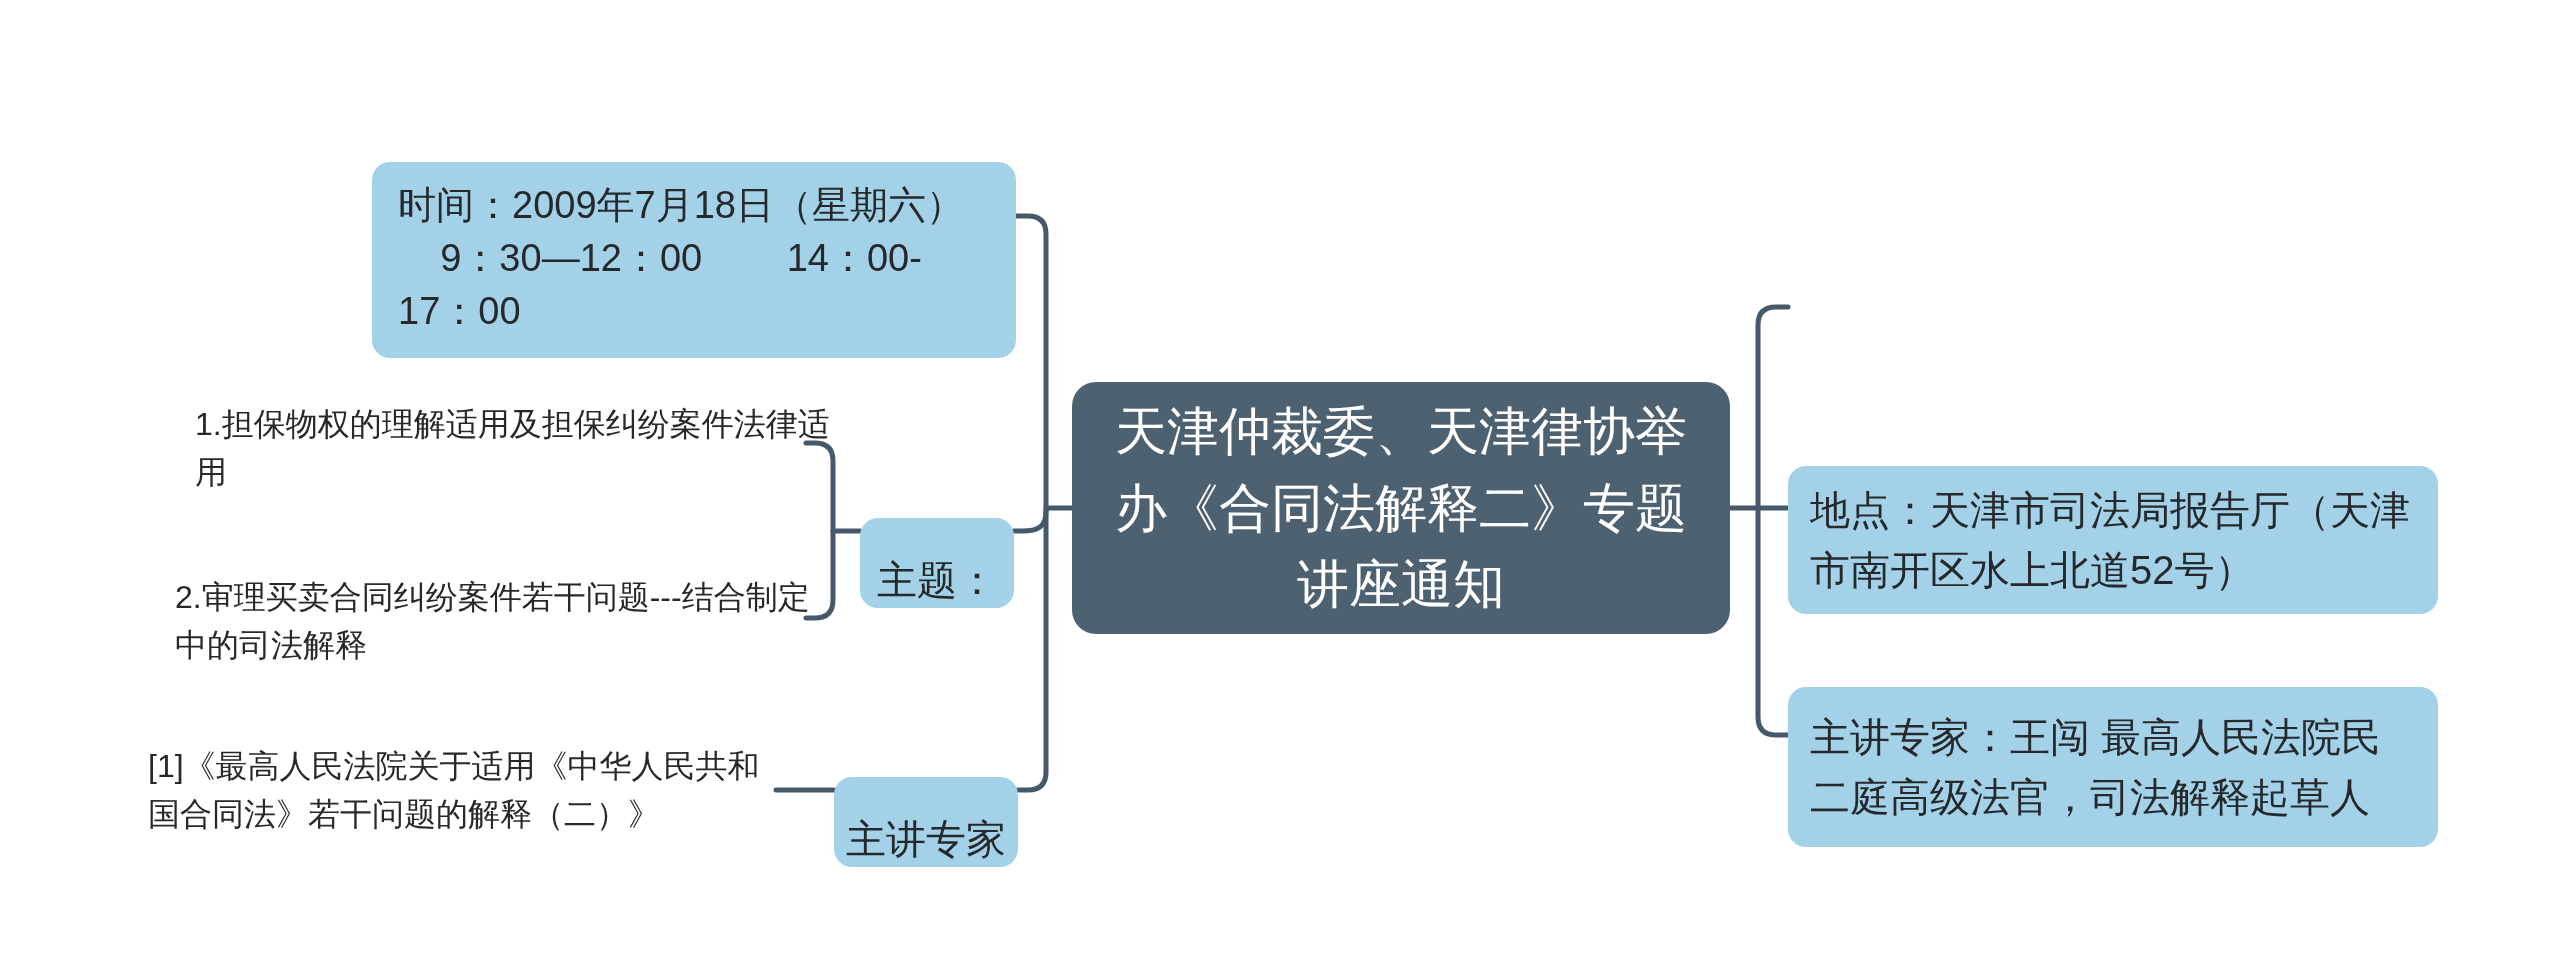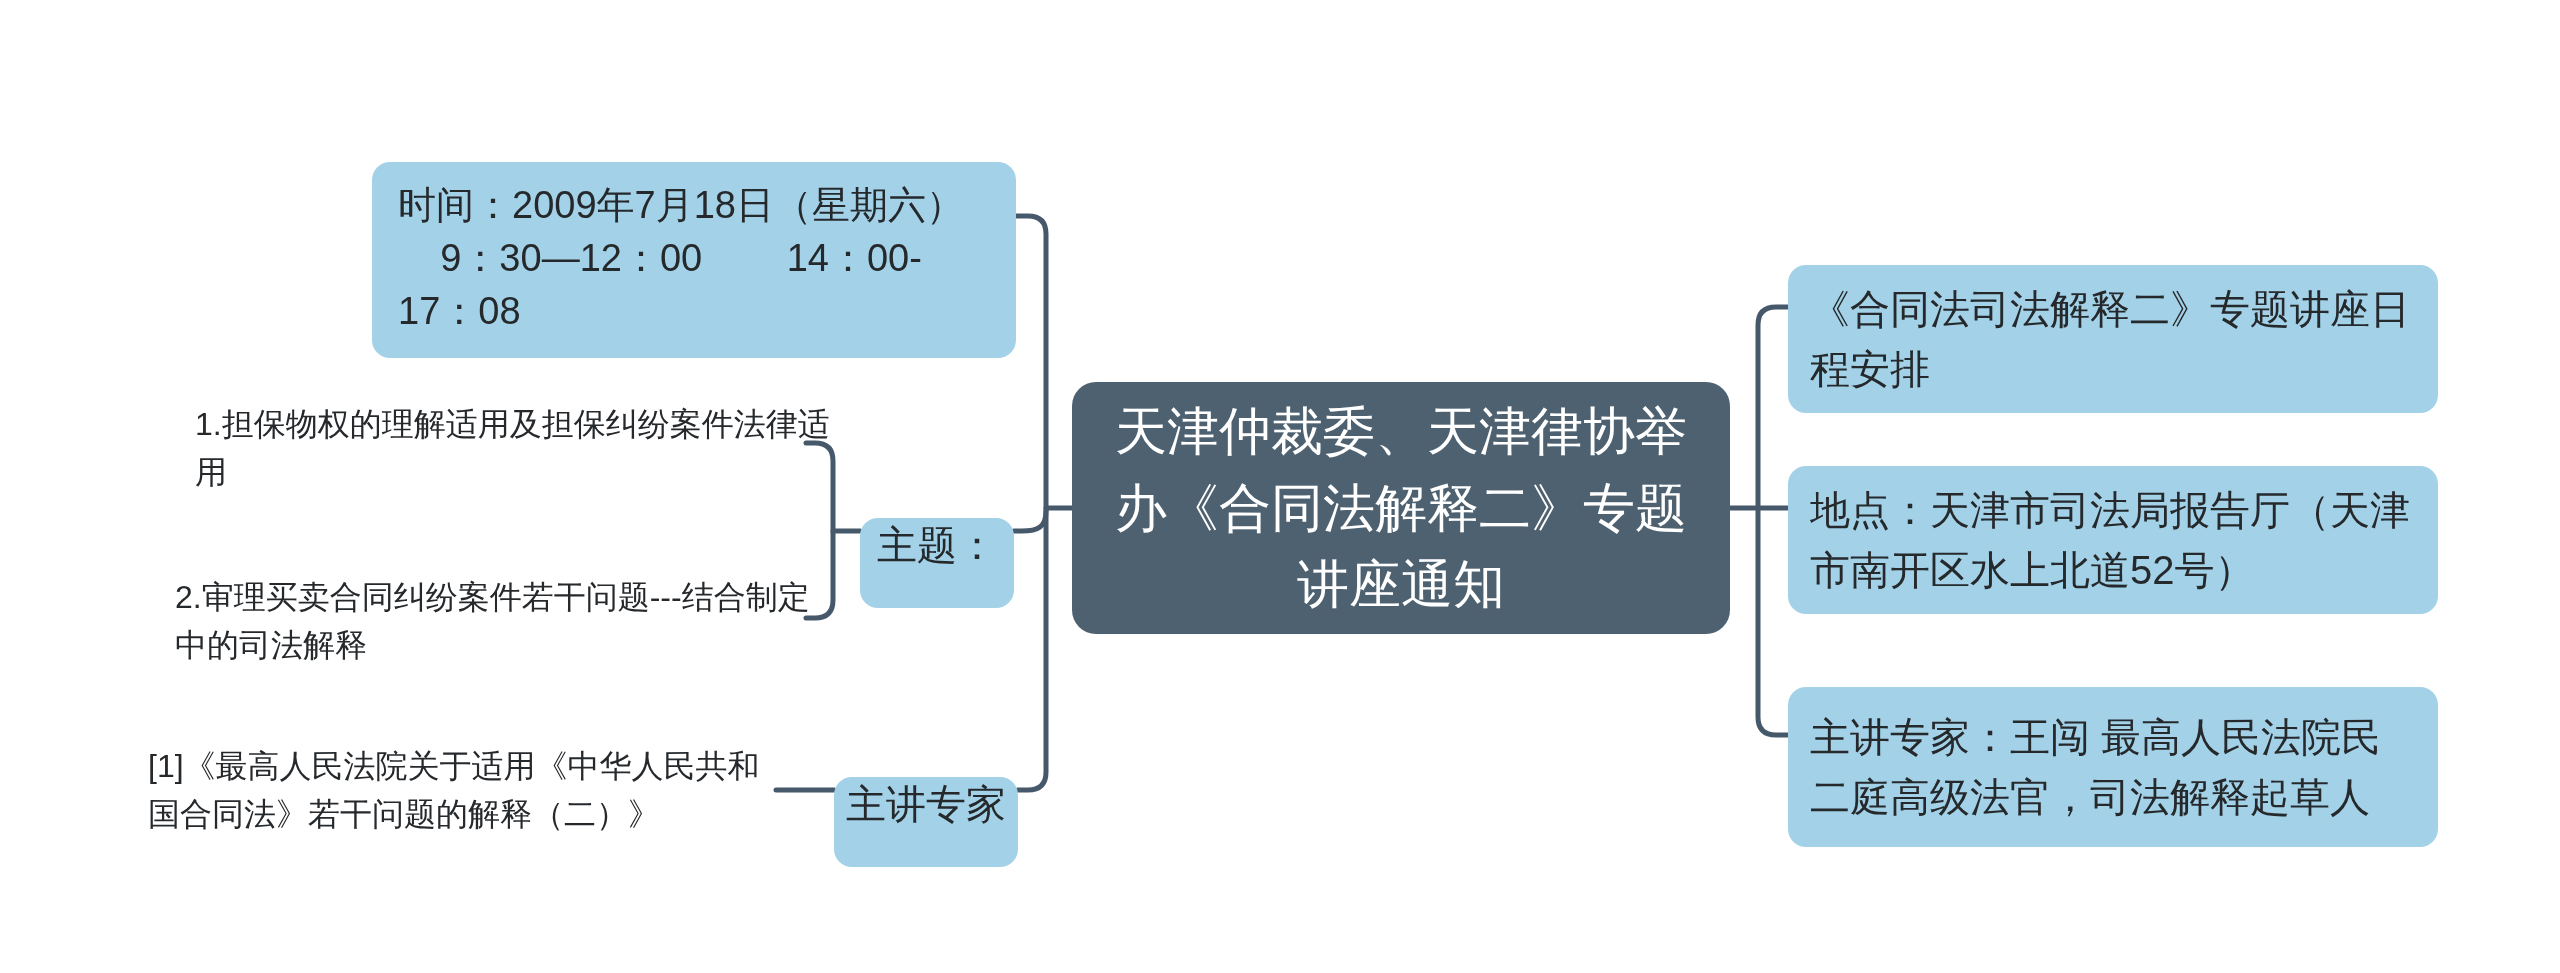--- a/index.html
+++ b/index.html
@@ -30,21 +30,21 @@
     font-size:52px;line-height:1.48;
     padding:0 20px;
   }
   .time-node{
     left:372px;top:130px;width:644px;height:196px;
     padding:17px 26px;
     font-size:38px;line-height:1.4;
   }
   .time-node .tline{white-space:pre;}
   .label-node{
-    display:flex;align-items:flex-start;justify-content:center;
+    display:flex;align-items:flex-end;justify-content:center;
     font-size:40px;
   }
   .topic-label{left:860px;top:486px;width:154px;height:90px;}
   .cite-label{left:834px;top:745px;width:184px;height:90px;}
   .plain{
     position:absolute;
     font-size:32px;line-height:1.5;
   }
   .topic-1{left:175px;top:400px;width:640px;margin-left:20px;}
   .topic-2{left:175px;top:573px;width:640px;}
@@ -83,37 +83,34 @@
     <path class="connector" d="M 1788 307 H 1776 Q 1758 307 1758 325 V 717 Q 1758 735 1776 735 H 1788"></path>
   </svg>
 
   <div class="node center-node">
     <span>天津仲裁委、天津律协举办《合同法解释二》专题讲座通知</span>
   </div>
 
   <div class="node blue time-node">
     <div class="tline">时间：2009年7月18日（星期六）</div>
     <div class="tline">    9：30—12：00        14：00-</div>
-    <div class="tline">17：08</div>
+    <div class="tline">17：00</div>
   </div>
 
   <div class="node blue label-node topic-label">
     <span>主题：</span>
   </div>
   <div class="plain topic-1">1.担保物权的理解适用及担保纠纷案件法律适用</div>
   <div class="plain topic-2">2.审理买卖合同纠纷案件若干问题---结合制定中的司法解释</div>
 
   <div class="node blue label-node cite-label">
     <span>主讲专家</span>
   </div>
   <div class="plain citation-1">[1]《最高人民法院关于适用《中华人民共和国合同法》若干问题的解释（二）》</div>
 
-  <div class="node blue right-node right-1">
-    <span>《合同法司法解释二》专题讲座日程安排</span>
-  </div>
   <div class="node blue right-node right-2">
     <span>地点：天津市司法局报告厅（天津市南开区水上北道52号）</span>
   </div>
   <div class="node blue right-node right-3">
     <span>主讲专家：王闯  最高人民法院民二庭高级法官，司法解释起草人</span>
   </div>
 
 </div>
 
 </body></html>

